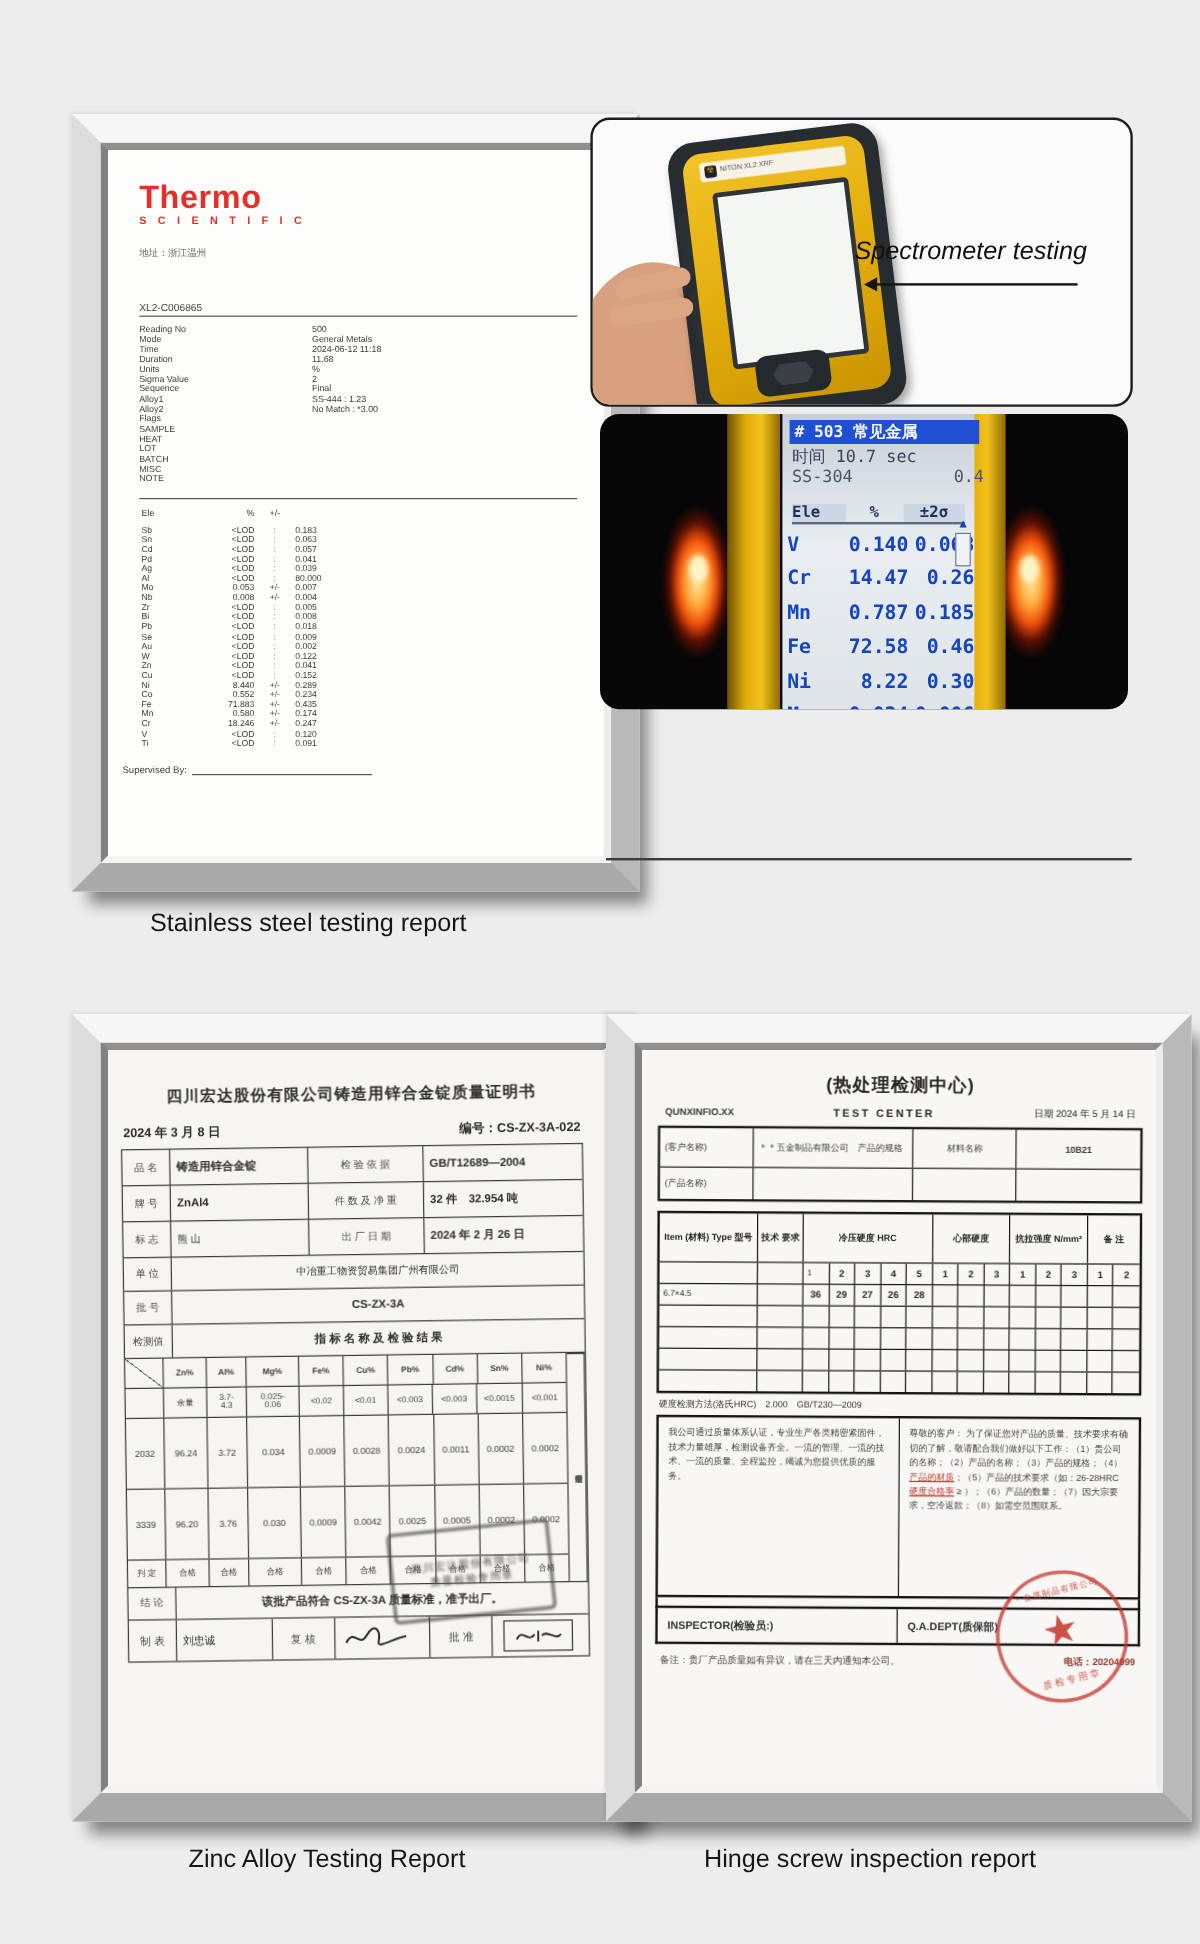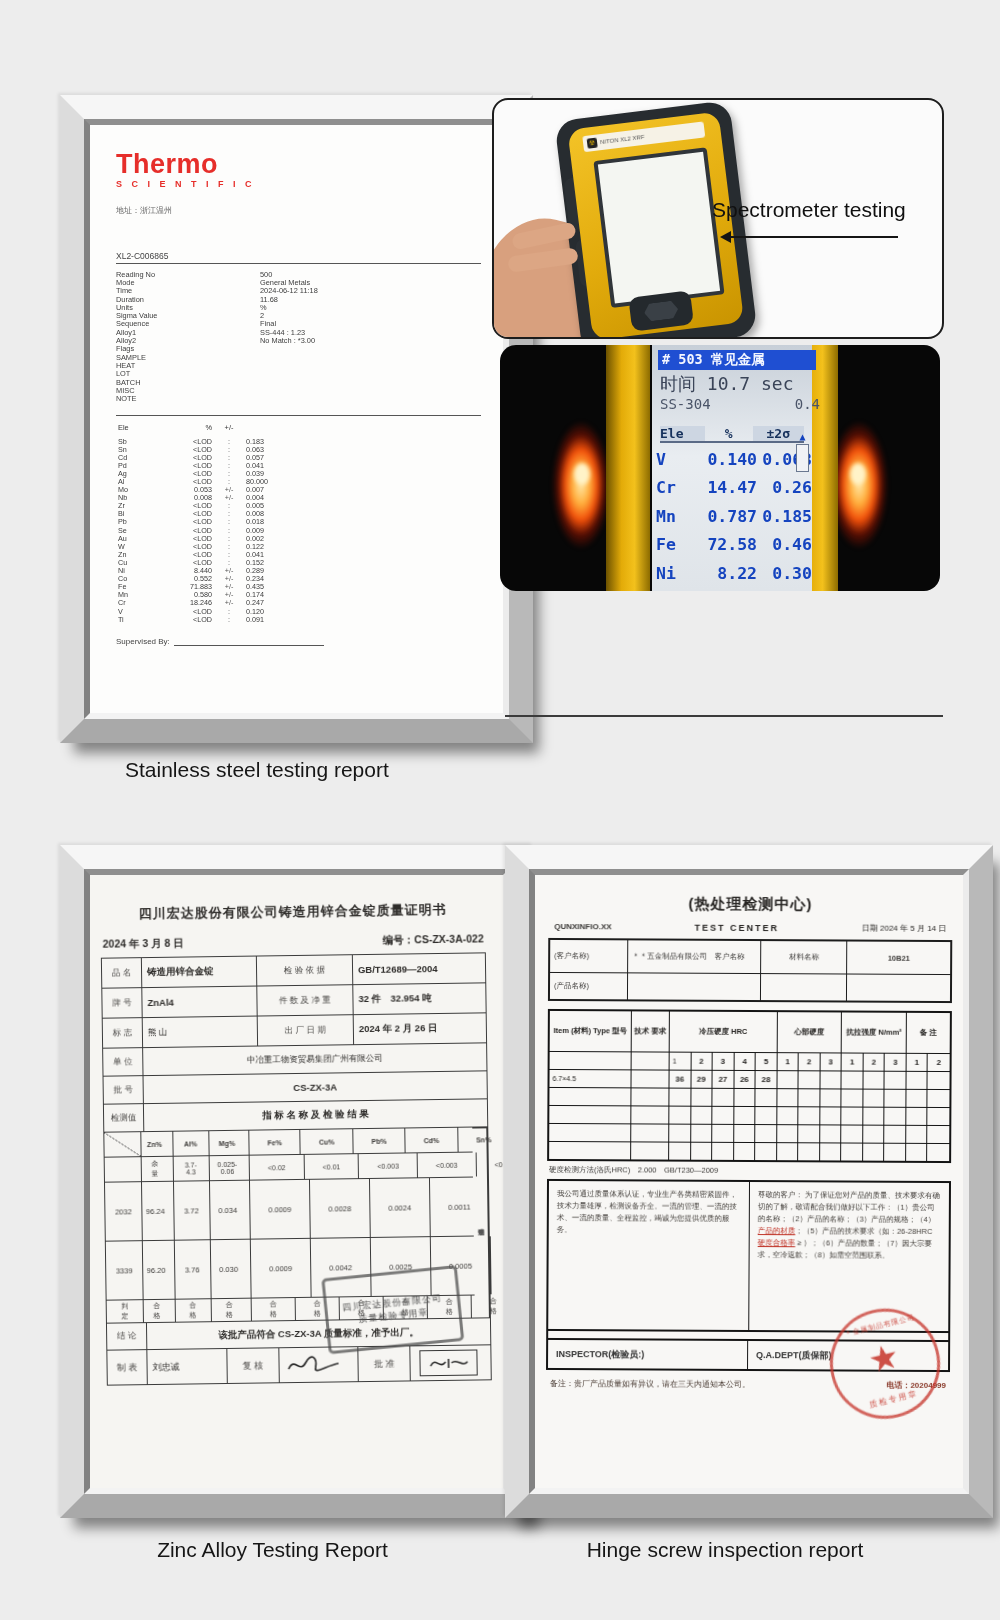--- a/index.html
+++ b/index.html
@@ -26,21 +26,21 @@
   .metaA{position:absolute;left:26px;top:145px;right:22px;}
   .mrow{display:flex;height:8.3px;align-items:center;gap:44px;}
   .ml{width:100px;font-size:7.4px;color:#3d3d3d;}
   .mv{font-size:7.4px;color:#3d3d3d;}
   .ruleA2{position:absolute;left:26px;right:22px;top:290px;height:1px;background:#555;}
   .ehead{position:absolute;left:28px;top:298px;width:176px;display:flex;font-size:7.4px;color:#333;}
   .eh1{width:44px;} .eh2{width:50px;text-align:right;} .eh3{width:34px;text-align:center;} .eh4{width:48px;text-align:right;}
   .elist{position:absolute;left:28px;top:312px;width:176px;}
   .erow{display:flex;height:8.1px;align-items:center;font-size:7.2px;color:#3a3a3a;}
   .c1{width:44px;} .c2{width:50px;text-align:right;} .c3{width:34px;text-align:center;color:#555;} .c4{width:48px;text-align:left;}
-  .supA{position:absolute;left:26px;top:512px;font-size:8px;color:#444;display:flex;align-items:flex-end;}
+  .supA{position:absolute;left:12px;top:512px;font-size:8px;color:#444;display:flex;align-items:flex-end;}
   .supline{display:inline-block;width:150px;border-bottom:1px solid #555;margin-left:4px;height:8px;}
 
   
   .photo1{position:absolute;left:492px;top:98px;width:448px;height:237px;background:#fbfbfb;
           border:2px solid #1d1d1d;border-radius:16px;overflow:hidden;}
   .hand{position:absolute;left:-14px;top:118px;width:118px;height:150px;background:#d8a07e;
         border-radius:52% 44% 40% 55%;transform:rotate(14deg);}
   .finger{position:absolute;background:#dca684;border-radius:8px;}
   .dev{position:absolute;left:74px;top:10px;width:176px;height:236px;transform:rotate(-7deg);}
   .dev-body{position:absolute;inset:0;background:#272c30;border-radius:22px;box-shadow:3px 5px 8px rgba(0,0,0,.35);}
@@ -52,40 +52,40 @@
           text-align:center;font-size:7px;line-height:10px;margin-right:3px;}
   .bumper{position:absolute;background:#2b3034;border-radius:8px;}
   .dev-screen{position:absolute;left:34px;top:44px;width:96px;height:128px;background:#f4f6f2;
               border:4px solid #30353a;border-radius:4px;padding:6px 5px;}
   .icon-grid{display:grid;grid-template-columns:repeat(3,1fr);gap:6px 8px;width:78px;}
   .app{width:17px;height:15px;border-radius:3px;}
   .icap{height:3px;width:14px;background:#9fb4c6;margin-top:1px;border-radius:1px;}
   .dev-dpad{position:absolute;left:52px;top:184px;width:62px;height:34px;background:#24292d;border-radius:10px;}
   .dev-dpad::before{content:"";position:absolute;left:14px;top:8px;width:34px;height:18px;background:#3a4046;
                     border-radius:6px;clip-path:polygon(18% 0,82% 0,100% 50%,82% 100%,18% 100%,0 50%);}
-  .spec-label{position:absolute;left:218px;top:98px;font-size:21px;color:#101010;white-space:nowrap;}
+  .spec-label{position:absolute;left:218px;top:98px;font-size:21px;color:#101010;white-space:nowrap;font-style:italic;}
   .spec-arrow{position:absolute;left:236px;top:136px;width:168px;height:2px;background:#151515;}
   .spec-arrow::before{content:"";position:absolute;left:-10px;top:-5px;border-top:6px solid transparent;
                       border-bottom:6px solid transparent;border-right:11px solid #151515;}
 
   
   .photo2{position:absolute;left:500px;top:345px;width:440px;height:246px;background:#070707;
           border-radius:16px;overflow:hidden;}
   .bar{position:absolute;top:0;bottom:0;width:44px;
        background:linear-gradient(90deg,#6d5200 0%,#e3ab08 35%,#f3c11c 65%,#8d6c00 100%);}
   .glow{position:absolute;width:58px;height:128px;border-radius:14px;
         background:radial-gradient(closest-side,#ffe9a8 0%,#ffae3c 30%,#f1500a 55%,rgba(150,20,0,.55) 78%,rgba(0,0,0,0) 100%);
         filter:blur(2px);}
   .glow-core{position:absolute;width:16px;height:22px;border-radius:50%;background:#fff3c8;filter:blur(2px);}
   .lcd{position:absolute;left:152px;top:0;width:160px;height:246px;
        background:linear-gradient(180deg,#c7cfd8 0%,#e9edf1 45%,#dfe4e9 100%);
        font-family:"DejaVu Sans Mono", monospace;}
   .lcd-head{margin:5px 4px 2px 6px;background:#1f4fd2;color:#f2f5ff;font-size:13.5px;font-weight:bold;
             padding:1px 4px;width:150px;white-space:nowrap;filter:blur(.3px);}
-  .lcd-l1{margin-left:8px;font-size:18px;color:#3a4458;filter:blur(.3px);}
+  .lcd-l1{margin-left:8px;font-size:14px;color:#3a4458;filter:blur(.3px);}
   .lcd-l2{margin-left:8px;font-size:14px;color:#4a5468;display:flex;width:160px;justify-content:space-between;filter:blur(.3px);}
   .lcd-cols{margin:14px 8px 0 8px;display:flex;font-size:13px;font-weight:bold;color:#16315c;
             border-bottom:2px solid #5a6a86;filter:blur(.3px);}
   .lc1{width:52px;background:#cdd6e2;} .lc2{width:56px;text-align:center;} .lc3{width:60px;text-align:center;background:#cdd6e2;}
   .lcd-rows{margin:2px 0 0 4px;}
   .lrow{display:flex;height:28.5px;align-items:center;font-size:16.5px;font-weight:bold;color:#1544bf;filter:blur(.3px);}
   .le{width:38px;} .lv{width:76px;text-align:right;} .lt{width:62px;text-align:right;}
   .lcd-scroll{position:absolute;right:3px;top:86px;width:13px;color:#1544bf;font-size:10px;text-align:center;}
   .lcd-scroll .box{width:11px;height:26px;border:1.5px solid #6a7890;background:#f0f2f5;margin-top:2px;}
 
@@ -105,21 +105,21 @@
   .zirow{display:grid;grid-template-columns:40px 1fr 96px 1.15fr;border-bottom:1px solid #3a3a3a;height:29px;}
   .zirow2{display:grid;grid-template-columns:40px 1fr;border-bottom:1px solid #3a3a3a;height:27px;}
   .zcell{border-right:1px solid #3a3a3a;display:flex;align-items:center;padding:0 5px;font-size:8.5px;}
   .zcell:last-child{border-right:none;}
   .zlab{justify-content:center;color:#4a4846;}
   .zbold{font-weight:bold;font-size:9.5px;}
   .zcenter{justify-content:center;}
   .zcomp{position:relative;margin-right:15px;}
   .zrow{display:grid;grid-template-columns:32px 36px 33px 44px 1fr 1fr 1fr 1fr 1fr 1fr;border-bottom:1px solid #3a3a3a;}
   .zc{border-right:1px solid #3a3a3a;display:flex;align-items:center;justify-content:center;
-      font-size:7px;color:#3c3a38;min-height:22px;padding:0 18px;text-align:center;}
+      font-size:7px;color:#3c3a38;min-height:22px;padding:0 6px;text-align:center;}
   .zhead .zc{height:24px;font-weight:bold;}
   .zstd .zc{height:24px;}
   .zdata .zc{height:58px;font-size:7.5px;}
   .zverd .zc{height:22px;}
   .zcorner{background:
      linear-gradient(to top right, rgba(0,0,0,0) 49%, #555 49%, #555 51%, rgba(0,0,0,0) 51%);}
   .zside{position:absolute;right:-15px;top:0;bottom:0;width:14px;border:1px solid #3a3a3a;border-left:none;
          writing-mode:vertical-rl;font-size:6.5px;color:#555;display:flex;align-items:center;justify-content:center;}
   .zconc{display:grid;grid-template-columns:40px 1fr;border-bottom:1px solid #3a3a3a;height:26px;}
   .zsig{display:grid;grid-template-columns:40px 1fr 52px 1fr 52px 1fr;height:34px;}
@@ -609,21 +609,21 @@
     <div class="hin">
       <div class="htitle">(热处理检测中心)</div>
       <div class="hsub">
         <span class="co">QUNXINFIO.XX</span>
         <span class="tc">TEST CENTER</span>
         <span class="dt">日期 2024 年 5 月 14 日</span>
       </div>
       <div class="hinfo">
         <div class="hirow">
           <div class="hcell">(客户名称)</div>
-          <div class="hcell">＊＊五金制品有限公司　客户名称</div>
+          <div class="hcell">＊＊五金制品有限公司　产品的规格</div>
           <div class="hcell" style="justify-content:center">材料名称</div>
           <div class="hcell" style="justify-content:center;font-weight:bold">10B21</div>
         </div>
         <div class="hirow">
           <div class="hcell">(产品名称)</div>
           <div class="hcell"></div>
           <div class="hcell"></div>
           <div class="hcell"></div>
         </div>
       </div>

